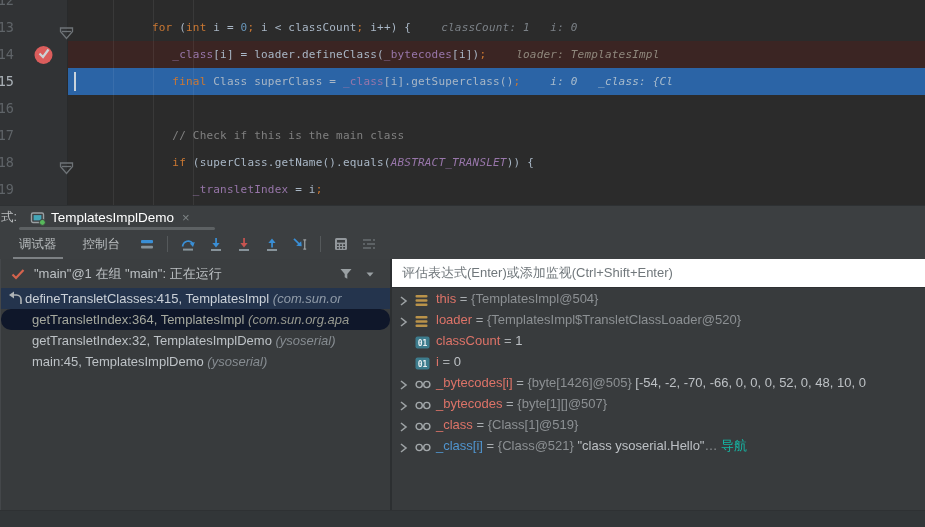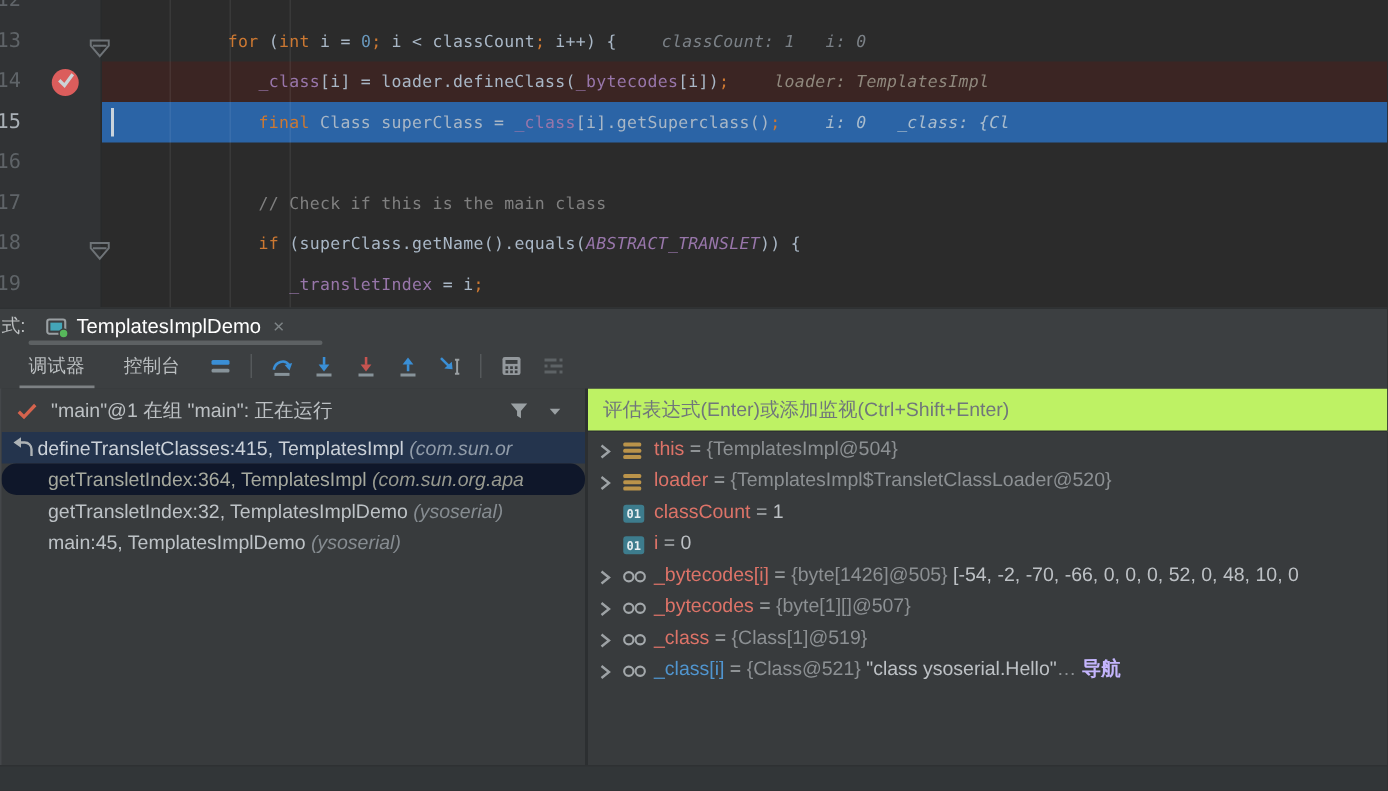--- a/index.html
+++ b/index.html
@@ -52,29 +52,29 @@
   .threadbar svg{flex:0 0 auto;}
   .frame{height:21px;line-height:21px;padding-left:31px;font-size:13px;color:#bdc2c6;
          white-space:nowrap;overflow:hidden;position:relative;}
   .frame .pkg{font-style:italic;color:#868c91;}
   .frame.sel{background:#24344d;color:#cbd1d8;padding-left:24px;} .frame.sel .pkg{color:#919ca9;}
   .frame.lib{background:#0f172a;color:#a6a99e;border-radius:10px;} .frame.lib .pkg{color:#97998f;}
   .frame-icon{position:absolute;left:6px;top:3px;}
 
   .vdivider{width:2px;background:#2c2f31;flex:0 0 2px;}
   .rightpane{flex:1;background:#383b3d;position:relative;overflow:hidden;}
-  .evalbar{height:29px;background:#bef264;border-bottom:1px solid #2e3133;box-sizing:border-box;
+  .evalbar{height:29px;background:#ffffff;border-bottom:1px solid #2e3133;box-sizing:border-box;
            line-height:28px;padding-left:10px;font-size:13px;color:#70777b;white-space:nowrap;overflow:hidden;}
   .vrow{height:21px;line-height:21px;position:relative;padding-left:44px;font-size:13px;
         white-space:nowrap;overflow:hidden;}
   .vchev{position:absolute;left:7px;top:4px;}
   .vicon{position:absolute;left:23px;top:4px;}
   .vname{color:#dd7368;margin-top:36px;} .vname.link{color:#5095cf;}
   .v-eq{color:#a9adb0;} .v-ref{color:#8c9093;} .v-white{color:#bdc1c5;}
-  .v-str{color:#6a8759;} .v-dots{color:#8c9093;} .v-link{color:#c4b5fd;font-weight:bold;}
+  .v-str{color:#6a8759;} .v-dots{color:#8c9093;} .v-link{color:#14b8a6;}
 
   .bottomstrip{position:absolute;left:0;bottom:0;width:925px;height:17px;background:#323638;
                border-top:1px solid #2e3133;box-sizing:border-box;}
 </style>
 </head>
 <body>
 
 <div id="editor">
   <div id="gutter"></div>
   <div id="editor-rows">

